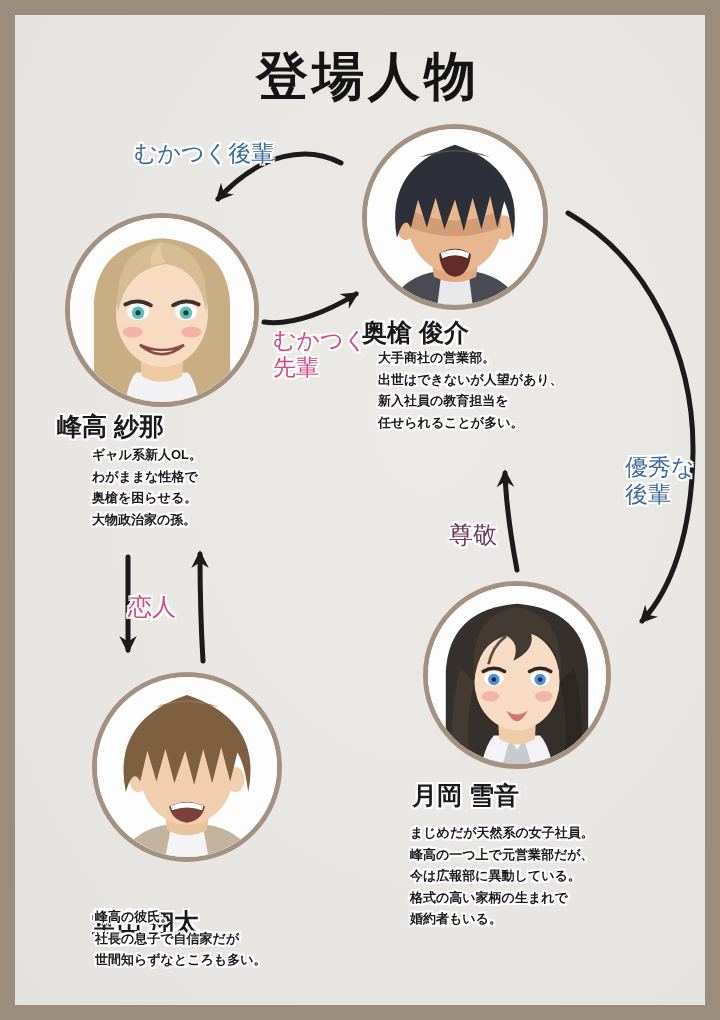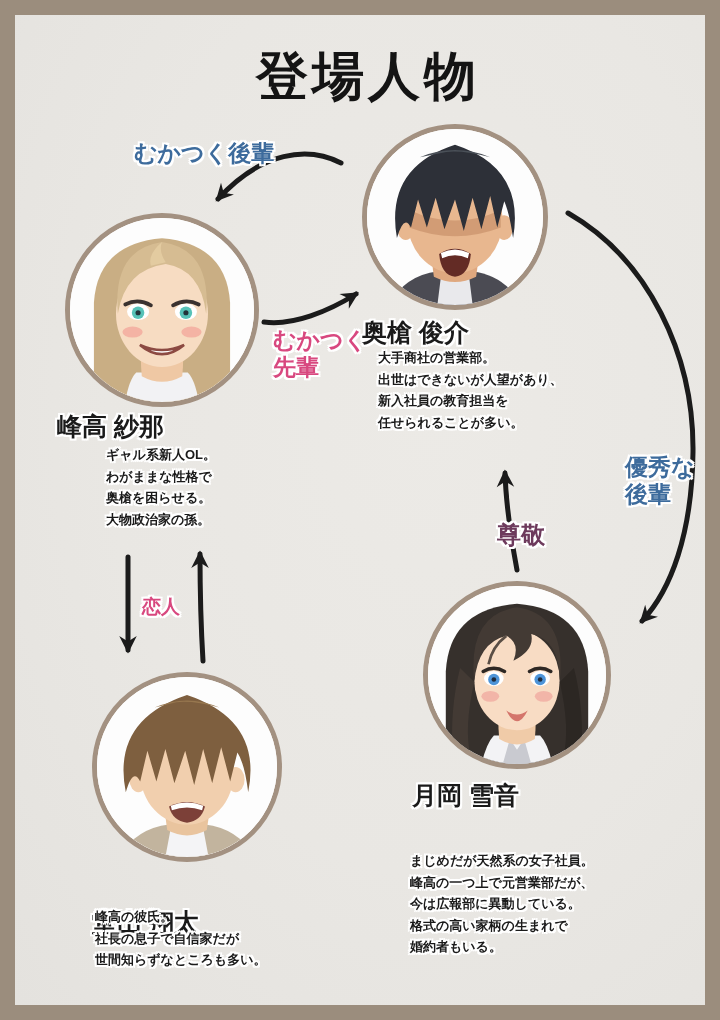--- a/index.html
+++ b/index.html
@@ -28,21 +28,21 @@
   }
   .portrait svg{display:block;width:100%;height:100%;}
   .char-name{
     font-size:25px;font-weight:800;color:#1A1A1A;white-space:nowrap;
   }
   .char-desc{
     font-size:13px;line-height:21.5px;font-weight:700;color:#1A1A1A;
     white-space:pre-line;text-align:left;
   }
   .rel-label{
-    font-weight:700;font-size:23px;line-height:27px;white-space:pre-line;
+    font-weight:400;font-size:23px;line-height:27px;white-space:pre-line;
   }
   .lbl-blue{color:#3D6B9C;}
   .lbl-pink{color:#D8487F;}
   .lbl-purple{color:#6D3A5C;}
   .arrow-layer{position:absolute;left:0;top:0;width:720px;height:1020px;pointer-events:none;}
 </style>
 </head>
 <body>
 
 <div class="canvas"></div>
@@ -103,21 +103,21 @@
     <circle cx="37" cy="51.5" r="1.4" fill="#23333A"></circle>
     <circle cx="63" cy="51.5" r="1.4" fill="#23333A"></circle>
     <path d="M30 47 Q37 43.5 44 47.5" stroke="#3A3230" stroke-width="2" fill="none" stroke-linecap="round"></path>
     <path d="M56 47.5 Q63 43.5 70 47" stroke="#3A3230" stroke-width="2" fill="none" stroke-linecap="round"></path>
     <path d="M38 69 Q50 79 62 69 Q50 74.5 38 69 Z" fill="#FFFFFF" stroke="#8C4A42" stroke-width="1.4"></path>
     <path d="M26 52 Q23 17 50 13 Q77 17 74 52 Q71 28 52 25 Q30 28 26 52 Z" fill="#D6BC92"></path>
     <path d="M50 13 Q42 20 44 26 L52 24 Q48 18 50 13 Z" fill="#E3CBA0"></path>
   </svg>
 </div>
 <div class="abs char-name outline" style="left:57px;top:410px;width:200px;">峰高 紗那</div>
-<div class="abs char-desc outline" style="left:106px;top:444px;width:240px;">ギャル系新人OL。
+<div class="abs char-desc outline" style="left:92px;top:444px;width:240px;">ギャル系新人OL。
 わがままな性格で
 奥槍を困らせる。
 大物政治家の孫。</div>
 
 <div class="abs portrait" style="left:92px;top:672px;width:190px;height:190px;">
   <svg viewBox="0 0 100 100">
     <rect width="100" height="100" fill="#FDFDFD"></rect>
     <path d="M12 100 Q22 84 40 82 L60 82 Q78 84 88 100 Z" fill="#C2B49E"></path>
     <path d="M38 100 L41 84 L59 84 L62 100 Z" fill="#F4F4F6"></path>
     <path d="M39 85 Q37 72 38 66 L62 66 Q63 74 61 85 Q50 91 39 85 Z" fill="#E9C49E"></path>
@@ -154,25 +154,25 @@
     <path d="M31 48 Q37 44.5 43 48" stroke="#2E2824" stroke-width="2" fill="none" stroke-linecap="round"></path>
     <path d="M57 48 Q63 44.5 69 48" stroke="#2E2824" stroke-width="2" fill="none" stroke-linecap="round"></path>
     <path d="M44 70 Q50 74.5 56 70 Q53 76 50 76 Q47 76 44 70 Z" fill="#D4756B"></path>
     <path d="M26 54 Q22 16 50 12 Q78 16 74 54 Q74 30 58 27 Q60 36 48 42 Q52 32 44 28 Q28 32 26 54 Z" fill="#433A34"></path>
     <path d="M26 54 Q20 80 24 96 L14 96 Q12 70 18 46 Z" fill="#433A34"></path>
     <path d="M74 54 Q80 80 76 96 L86 96 Q88 70 82 46 Z" fill="#2C2723"></path>
     <path d="M44 28 Q36 34 34 44" stroke="#5A4E45" stroke-width="1.5" fill="none"></path>
   </svg>
 </div>
 <div class="abs char-name outline" style="left:412px;top:779px;width:200px;">月岡 雪音</div>
-<div class="abs char-desc outline" style="left:410px;top:850px;width:300px;font-family:Liberation Serif, serif;">まじめだが天然系の女子社員。
+<div class="abs char-desc outline" style="left:410px;top:822px;width:300px;font-family:Liberation Serif, serif;">まじめだが天然系の女子社員。
 峰高の一つ上で元営業部だが、
 今は広報部に異動している。
 格式の高い家柄の生まれで
 婚約者もいる。</div>
 
 <div class="abs rel-label lbl-blue outline" style="left:134px;top:140px;width:150px;">むかつく後輩</div>
 <div class="abs rel-label lbl-pink outline" style="left:273px;top:327px;width:110px;">むかつく
 先輩</div>
-<div class="abs rel-label lbl-pink outline" style="left:142px;top:593px;width:60px;font-size:19px;">恋人</div>
-<div class="abs rel-label lbl-purple outline" style="left:449px;top:521px;width:60px;font-size:24px;margin-left:48px;">尊敬</div>
+<div class="abs rel-label lbl-pink outline" style="left:128px;top:593px;width:60px;font-size:24px;">恋人</div>
+<div class="abs rel-label lbl-purple outline" style="left:449px;top:521px;width:60px;font-size:24px;">尊敬</div>
 <div class="abs rel-label lbl-blue outline" style="left:625px;top:454px;width:80px;">優秀な
 後輩</div>
 
 </body></html>

